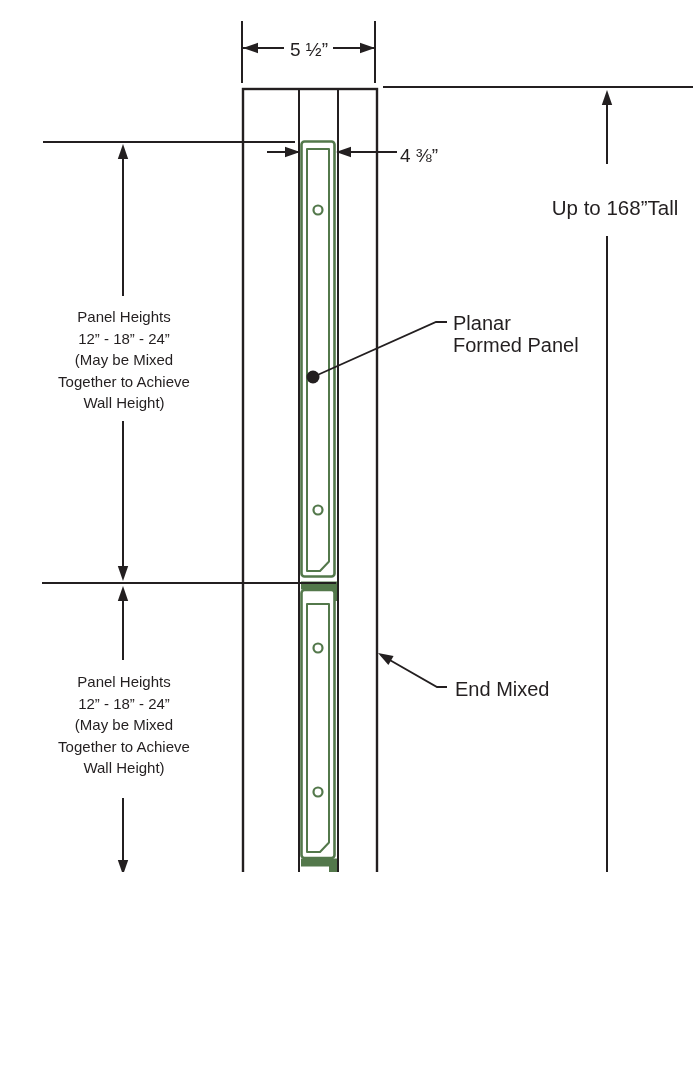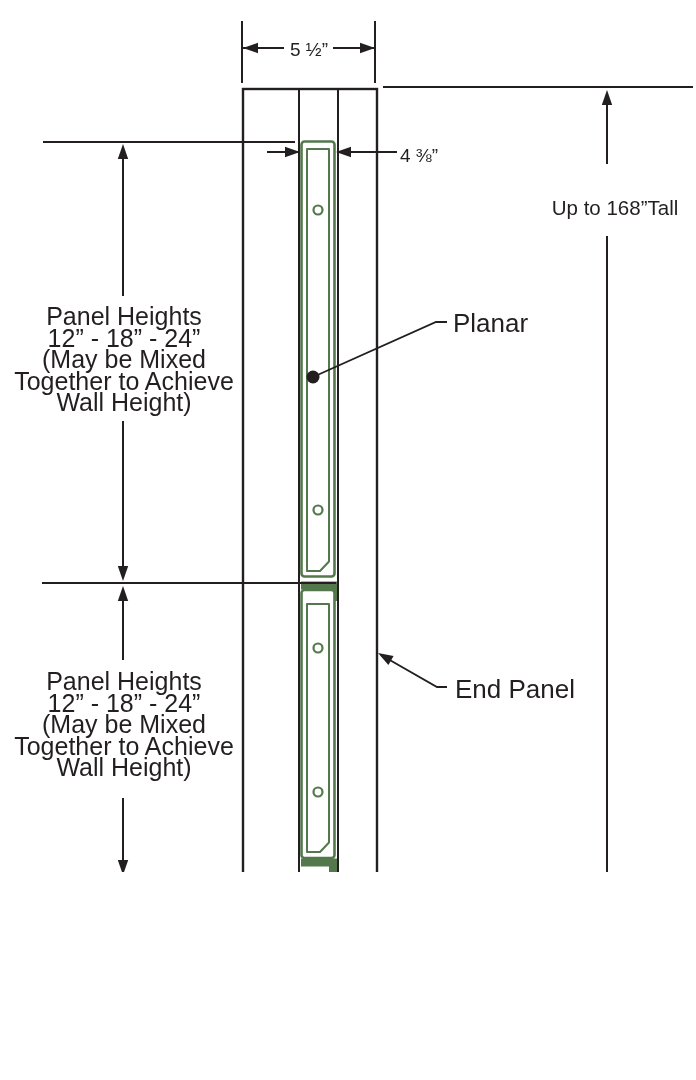--- a/index.html
+++ b/index.html
@@ -12,22 +12,22 @@
   }
   #linework{position:absolute;left:0;top:0;}
   .label{
     position:absolute;
     color:#231f20;
     white-space:nowrap;
     font-family:"Liberation Sans","DejaVu Sans",sans-serif;
   }
   .center{transform:translateX(-50%);text-align:center;}
   .dim-text{font-size:19px;}
-  .callout-text{font-size:26px;line-height:22px;}
-  .note-block{font-size:25px;line-height:21.5px;}
+  .callout-text{font-size:20px;line-height:22px;}
+  .note-block{font-size:15px;line-height:21.5px;}
 </style>
 </head>
 <body>
 
 <div id="stage">
 
   <svg id="linework" width="696" height="1080" viewBox="0 0 696 1080">
     <defs>
       <path id="arrowhead" d="M0,0 L-15,-5.2 L-15,5.2 Z"></path>
     </defs>
@@ -116,17 +116,18 @@
   <div class="label note-block center" style="left:124px;top:671px;">
     <div>Panel Heights</div>
     <div>12” - 18” - 24”</div>
     <div>(May be Mixed</div>
     <div>Together to Achieve</div>
     <div>Wall Height)</div>
   </div>
 
   <div class="label callout-text" style="left:453px;top:312px;">
     <div>Planar</div>
+    <div>Formed Panel</div>
   </div>
 
-  <div class="label callout-text" style="left:455px;top:678px;">End Panel</div>
+  <div class="label callout-text" style="left:455px;top:678px;">End Mixed</div>
 
 </div>
 
 </body></html>

